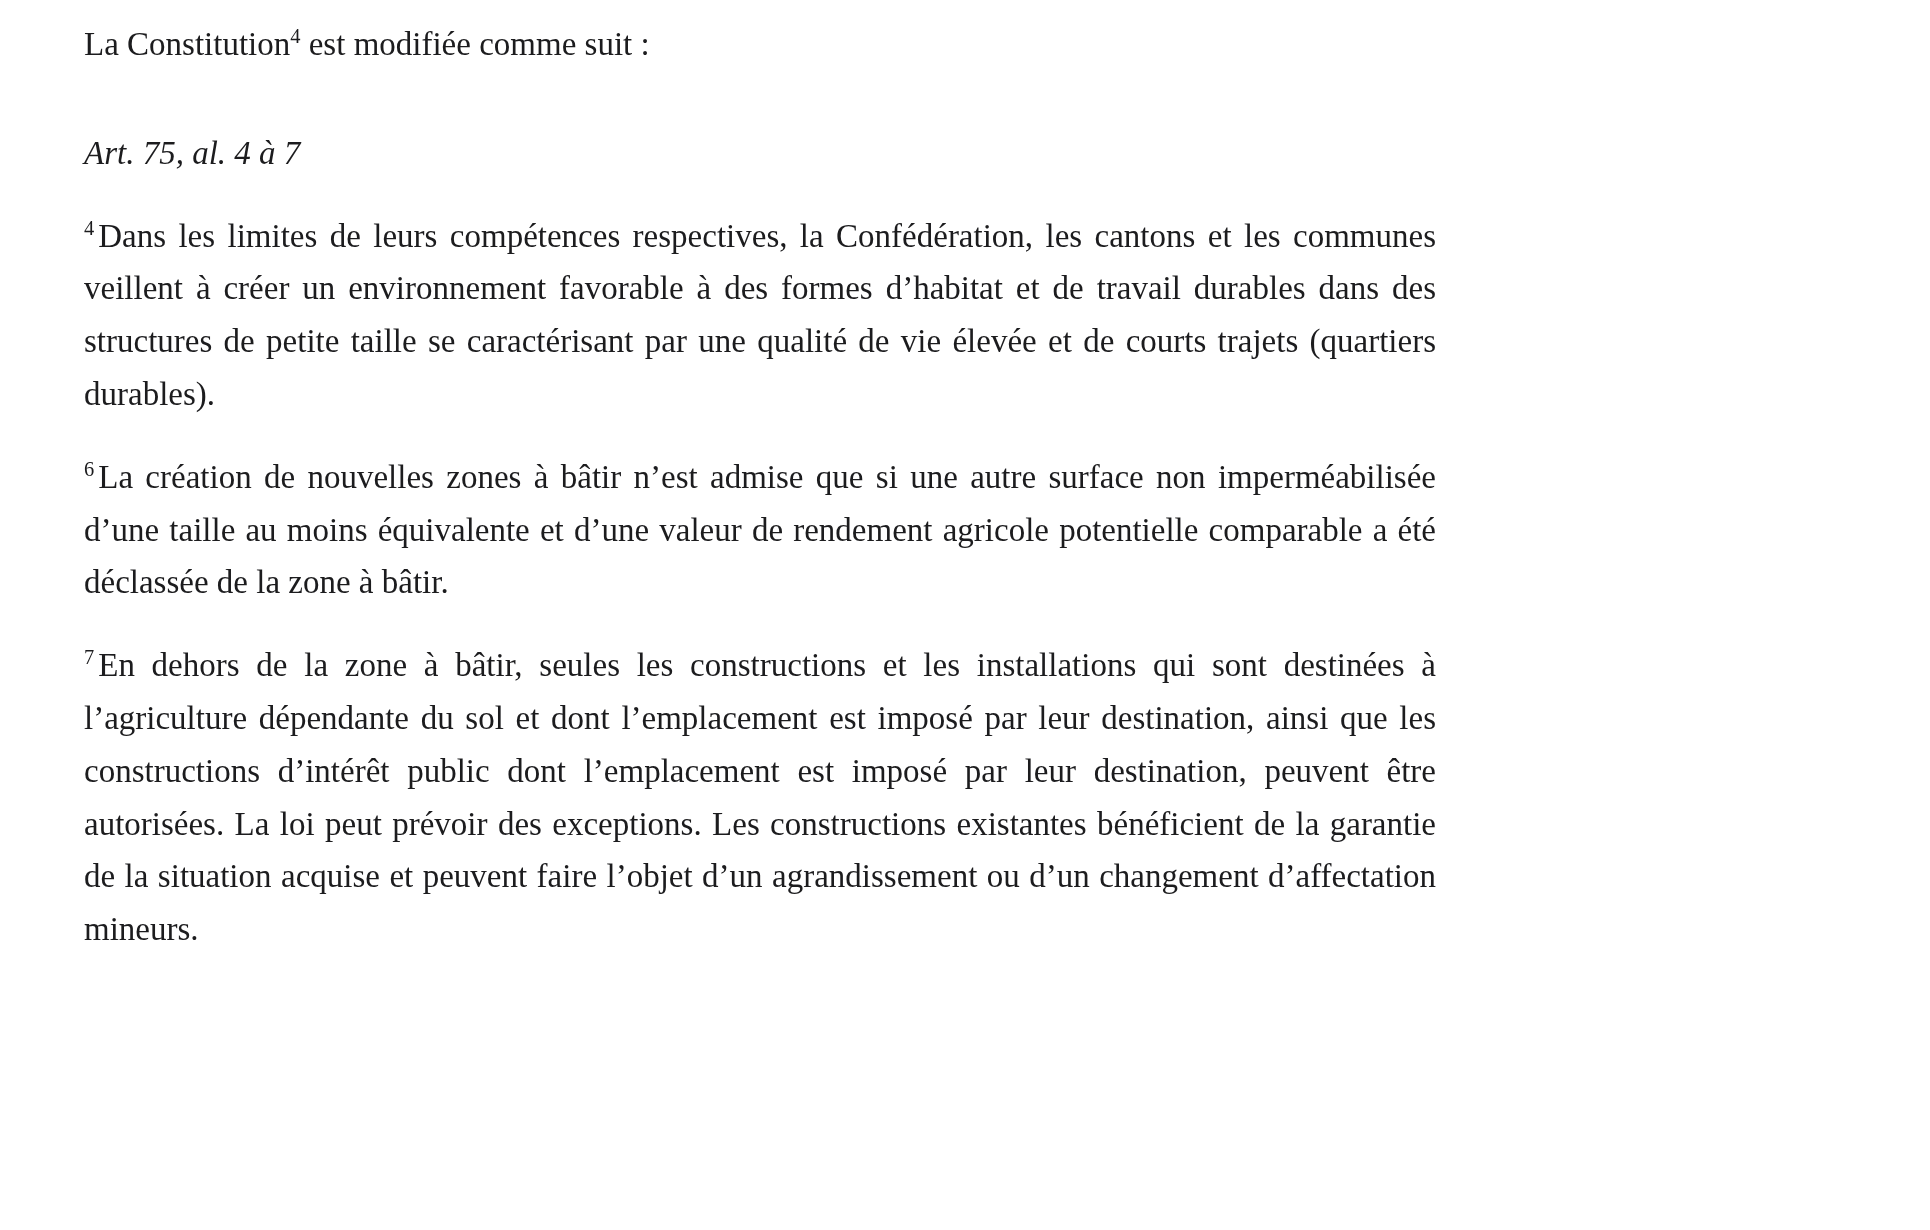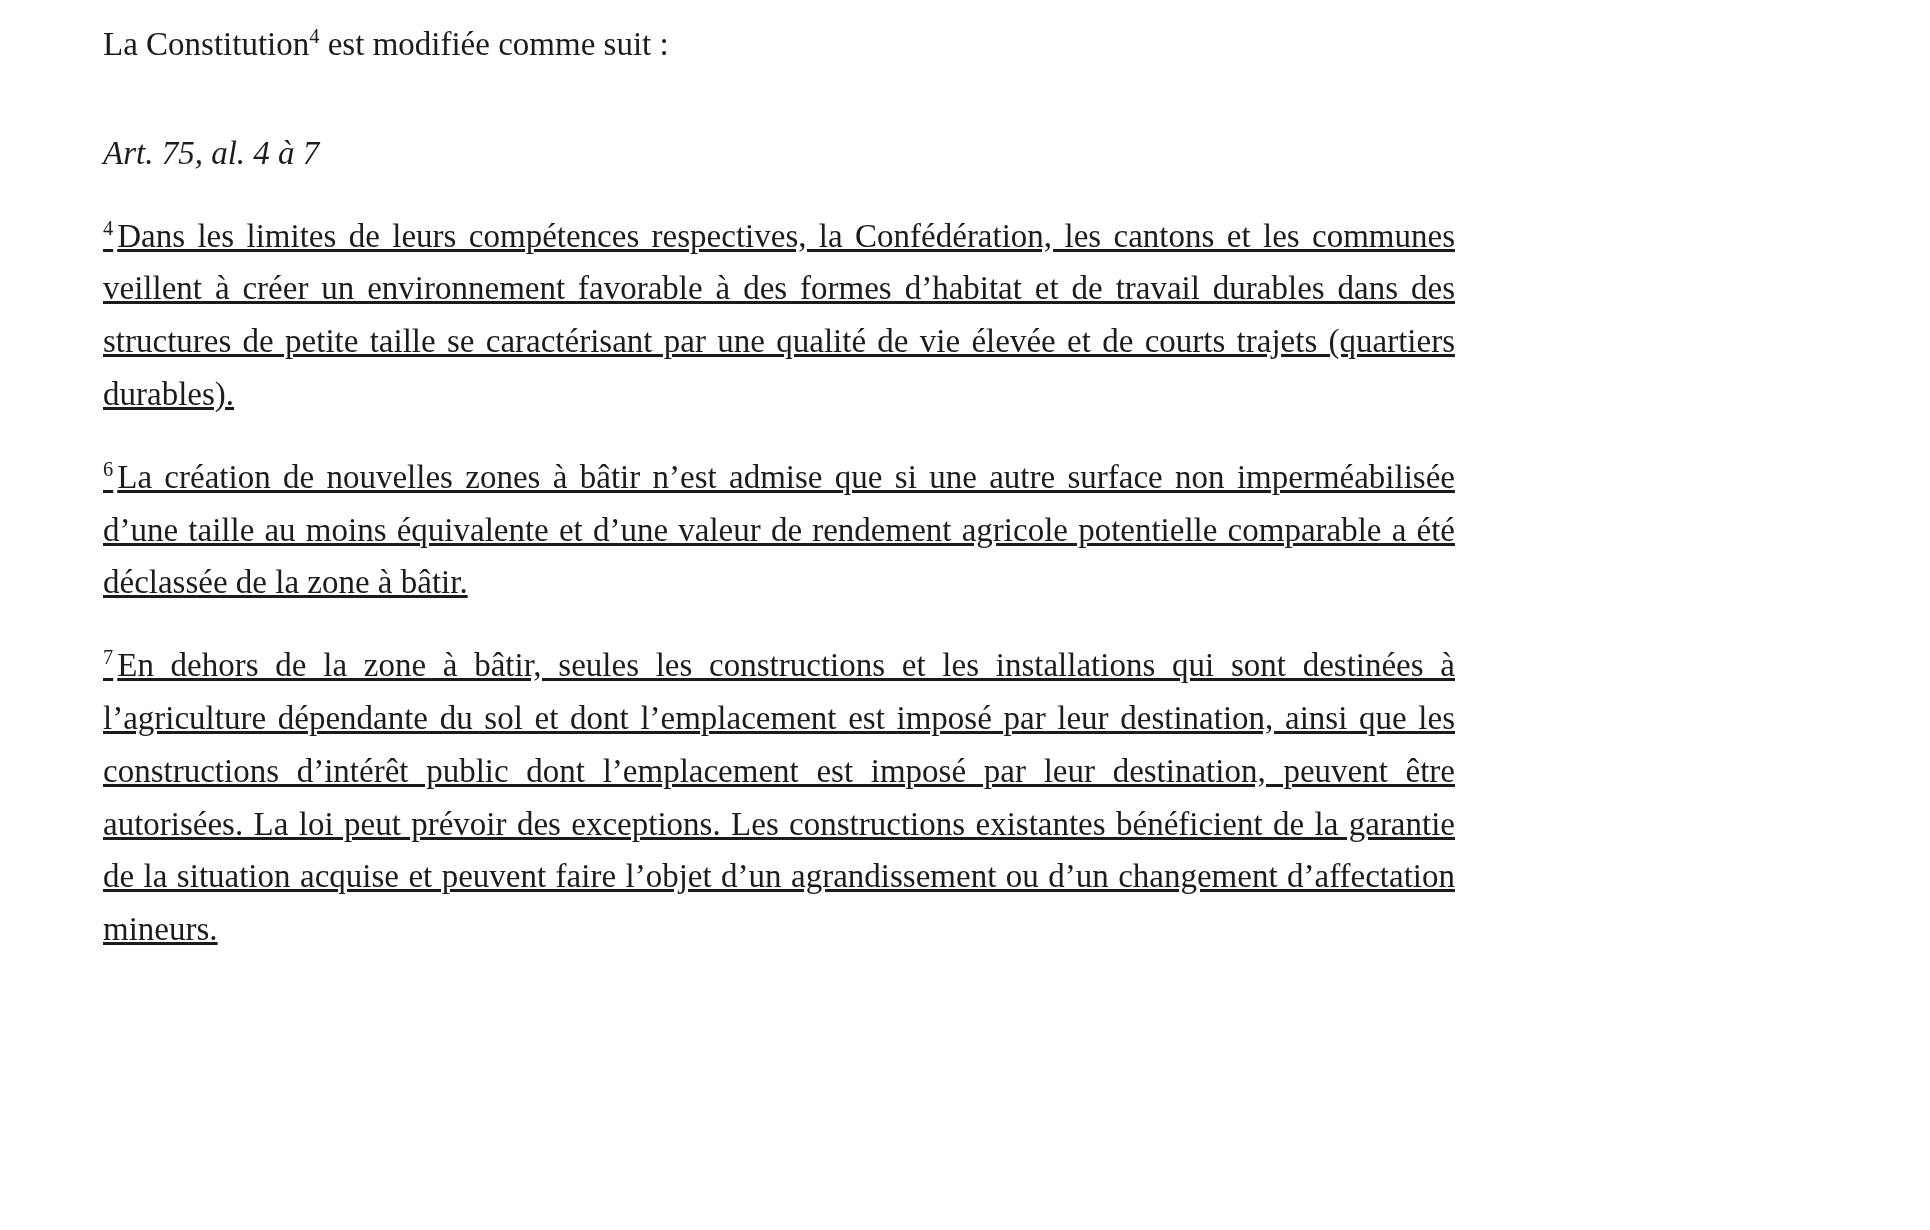--- a/index.html
+++ b/index.html
@@ -9,21 +9,21 @@
   }
   body {
     width: 1930px;
     height: 1230px;
     overflow: hidden;
     font-family: "Liberation Serif", "DejaVu Serif", serif;
     color: #1c1c1e;
   }
   .page {
     position: absolute;
-    left: 103px;
+    left: 84px;
     top: 0;
     width: 1352px;
     font-size: 33px;
     line-height: 1.6;
   }
   .intro-line {
     margin: 18px 0 0 0;
     text-align: left;
   }
   .article-heading {
@@ -31,21 +31,20 @@
     font-style: italic;
     font-weight: normal;
     font-size: 33px;
     line-height: 1.6;
     text-align: left;
   }
   .body-paragraph {
     margin: 30px 0 0 0;
     text-align: justify;
     hyphens: none;
-    text-decoration: underline;
   }
   .article-heading:first-of-type { margin-top: 56px; font-style: italic; }
   sup.al-sup {
     font-size: 0.62em;
     line-height: 0;
     vertical-align: super;
     padding-right: 4px;
   }
   sup.intro-sup {
     font-size: 0.62em;

